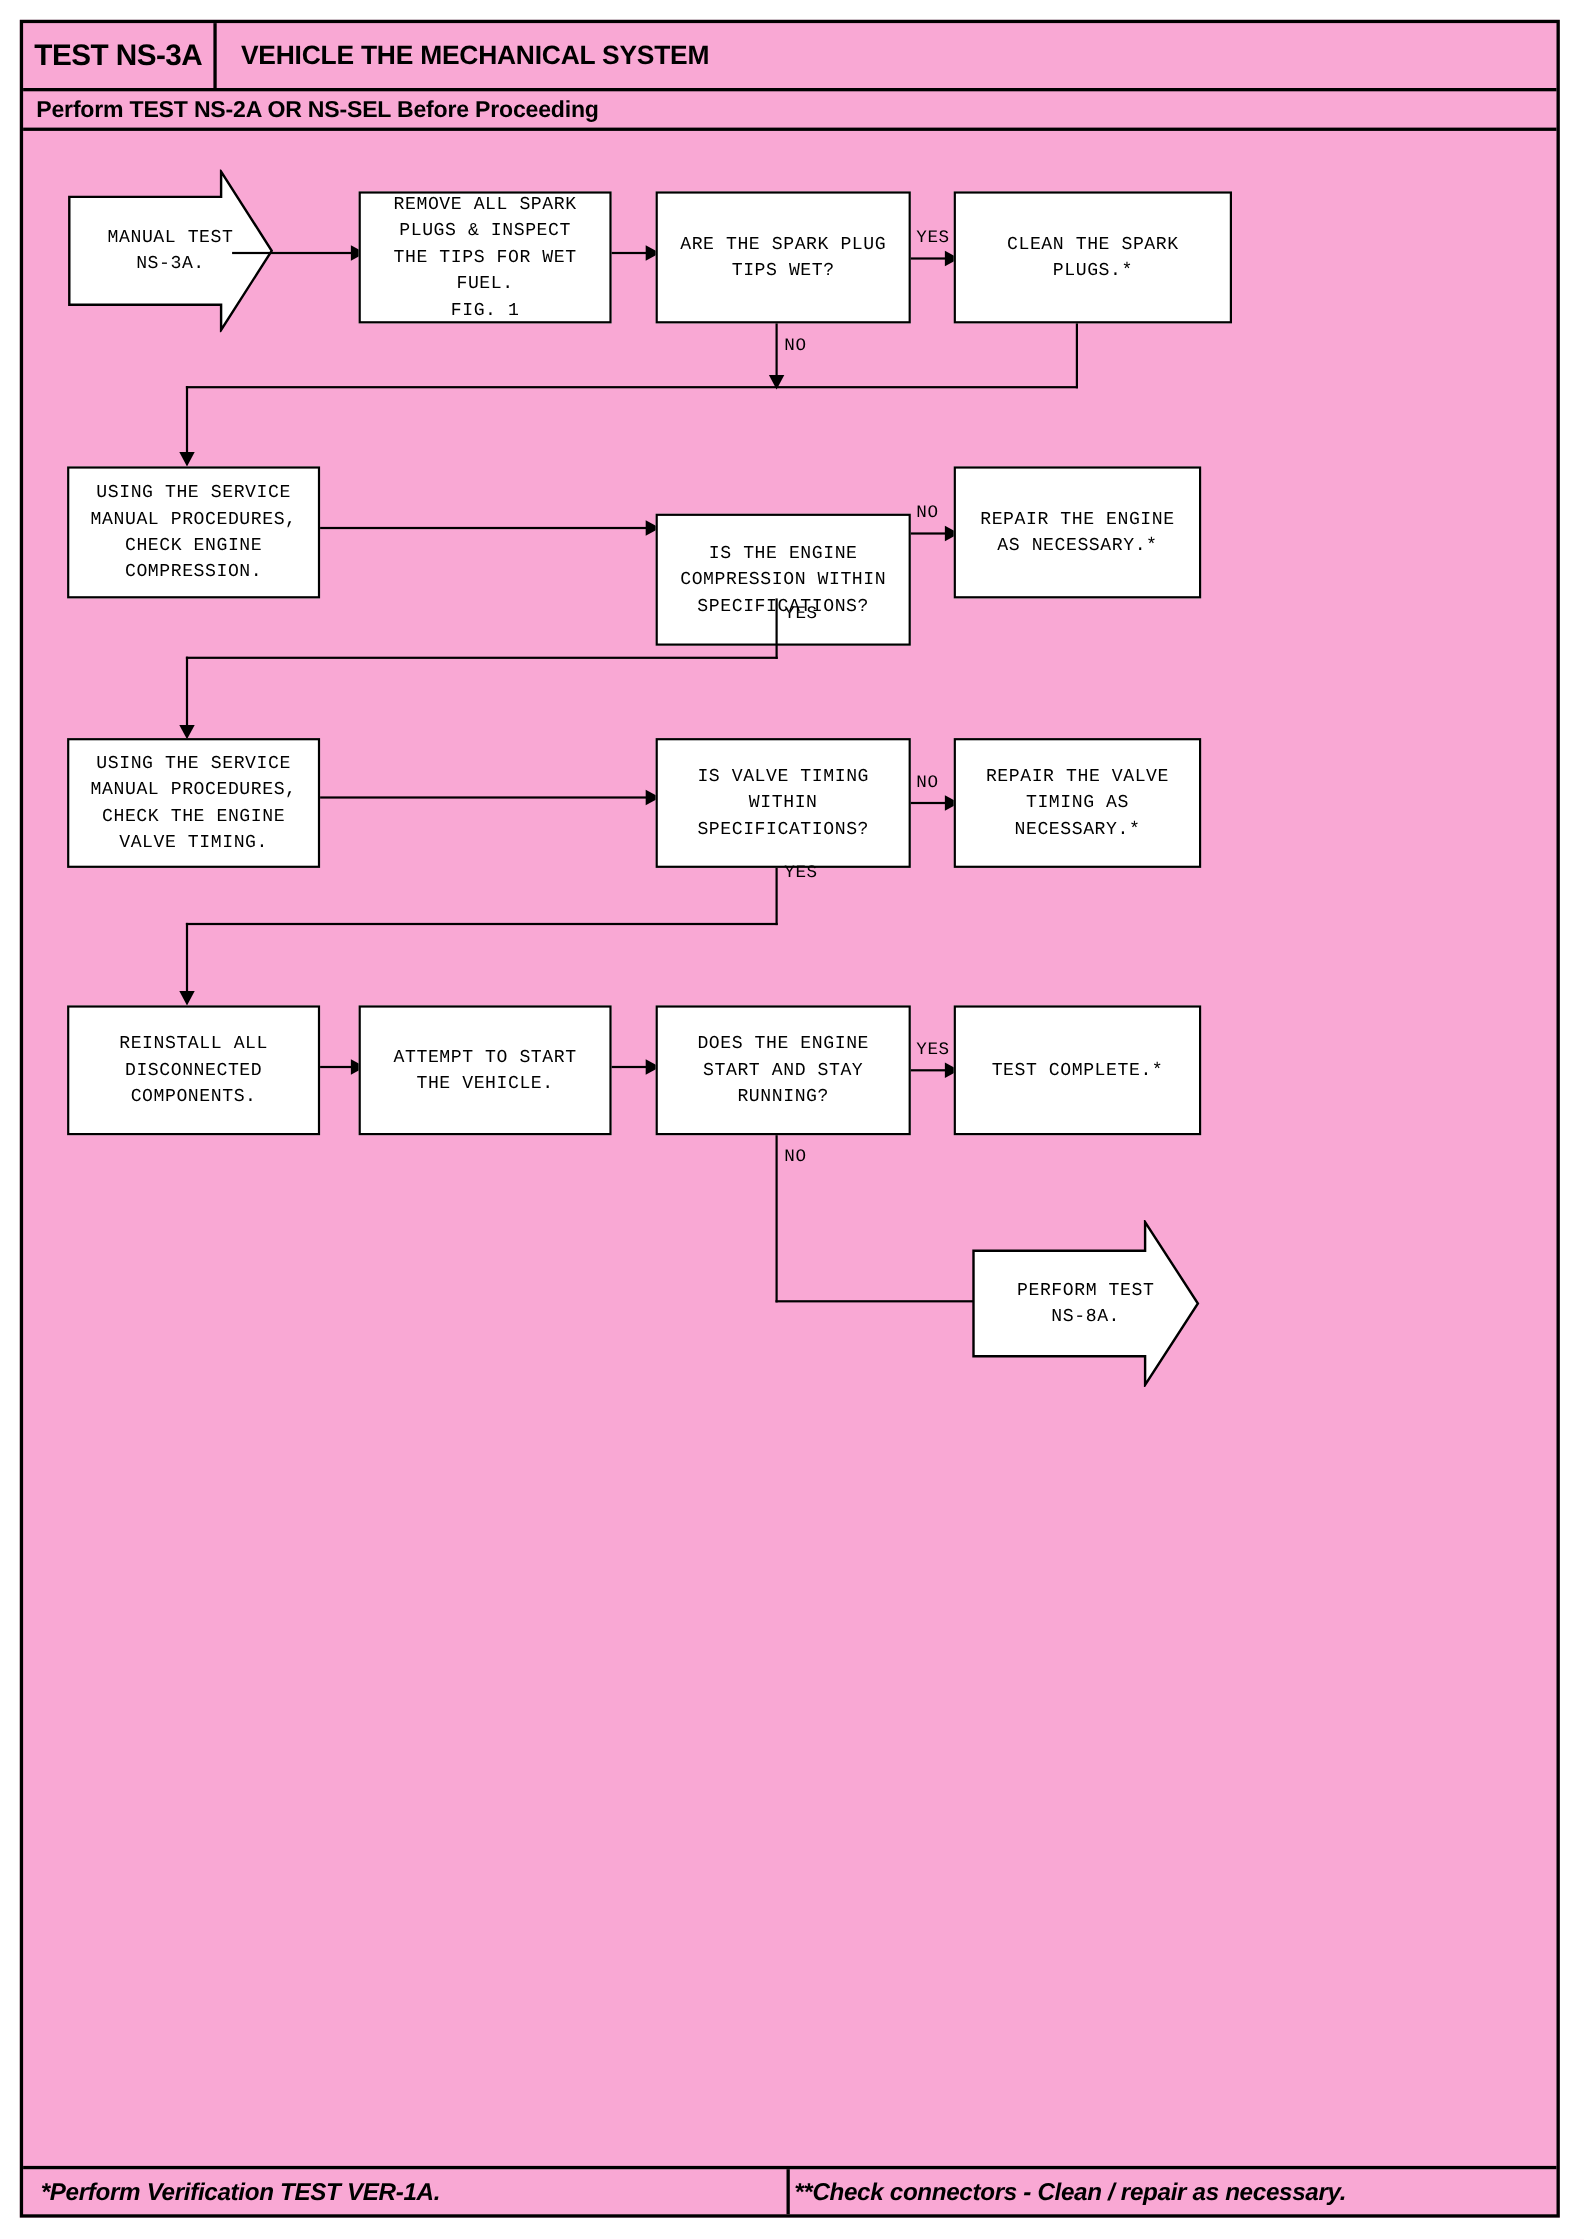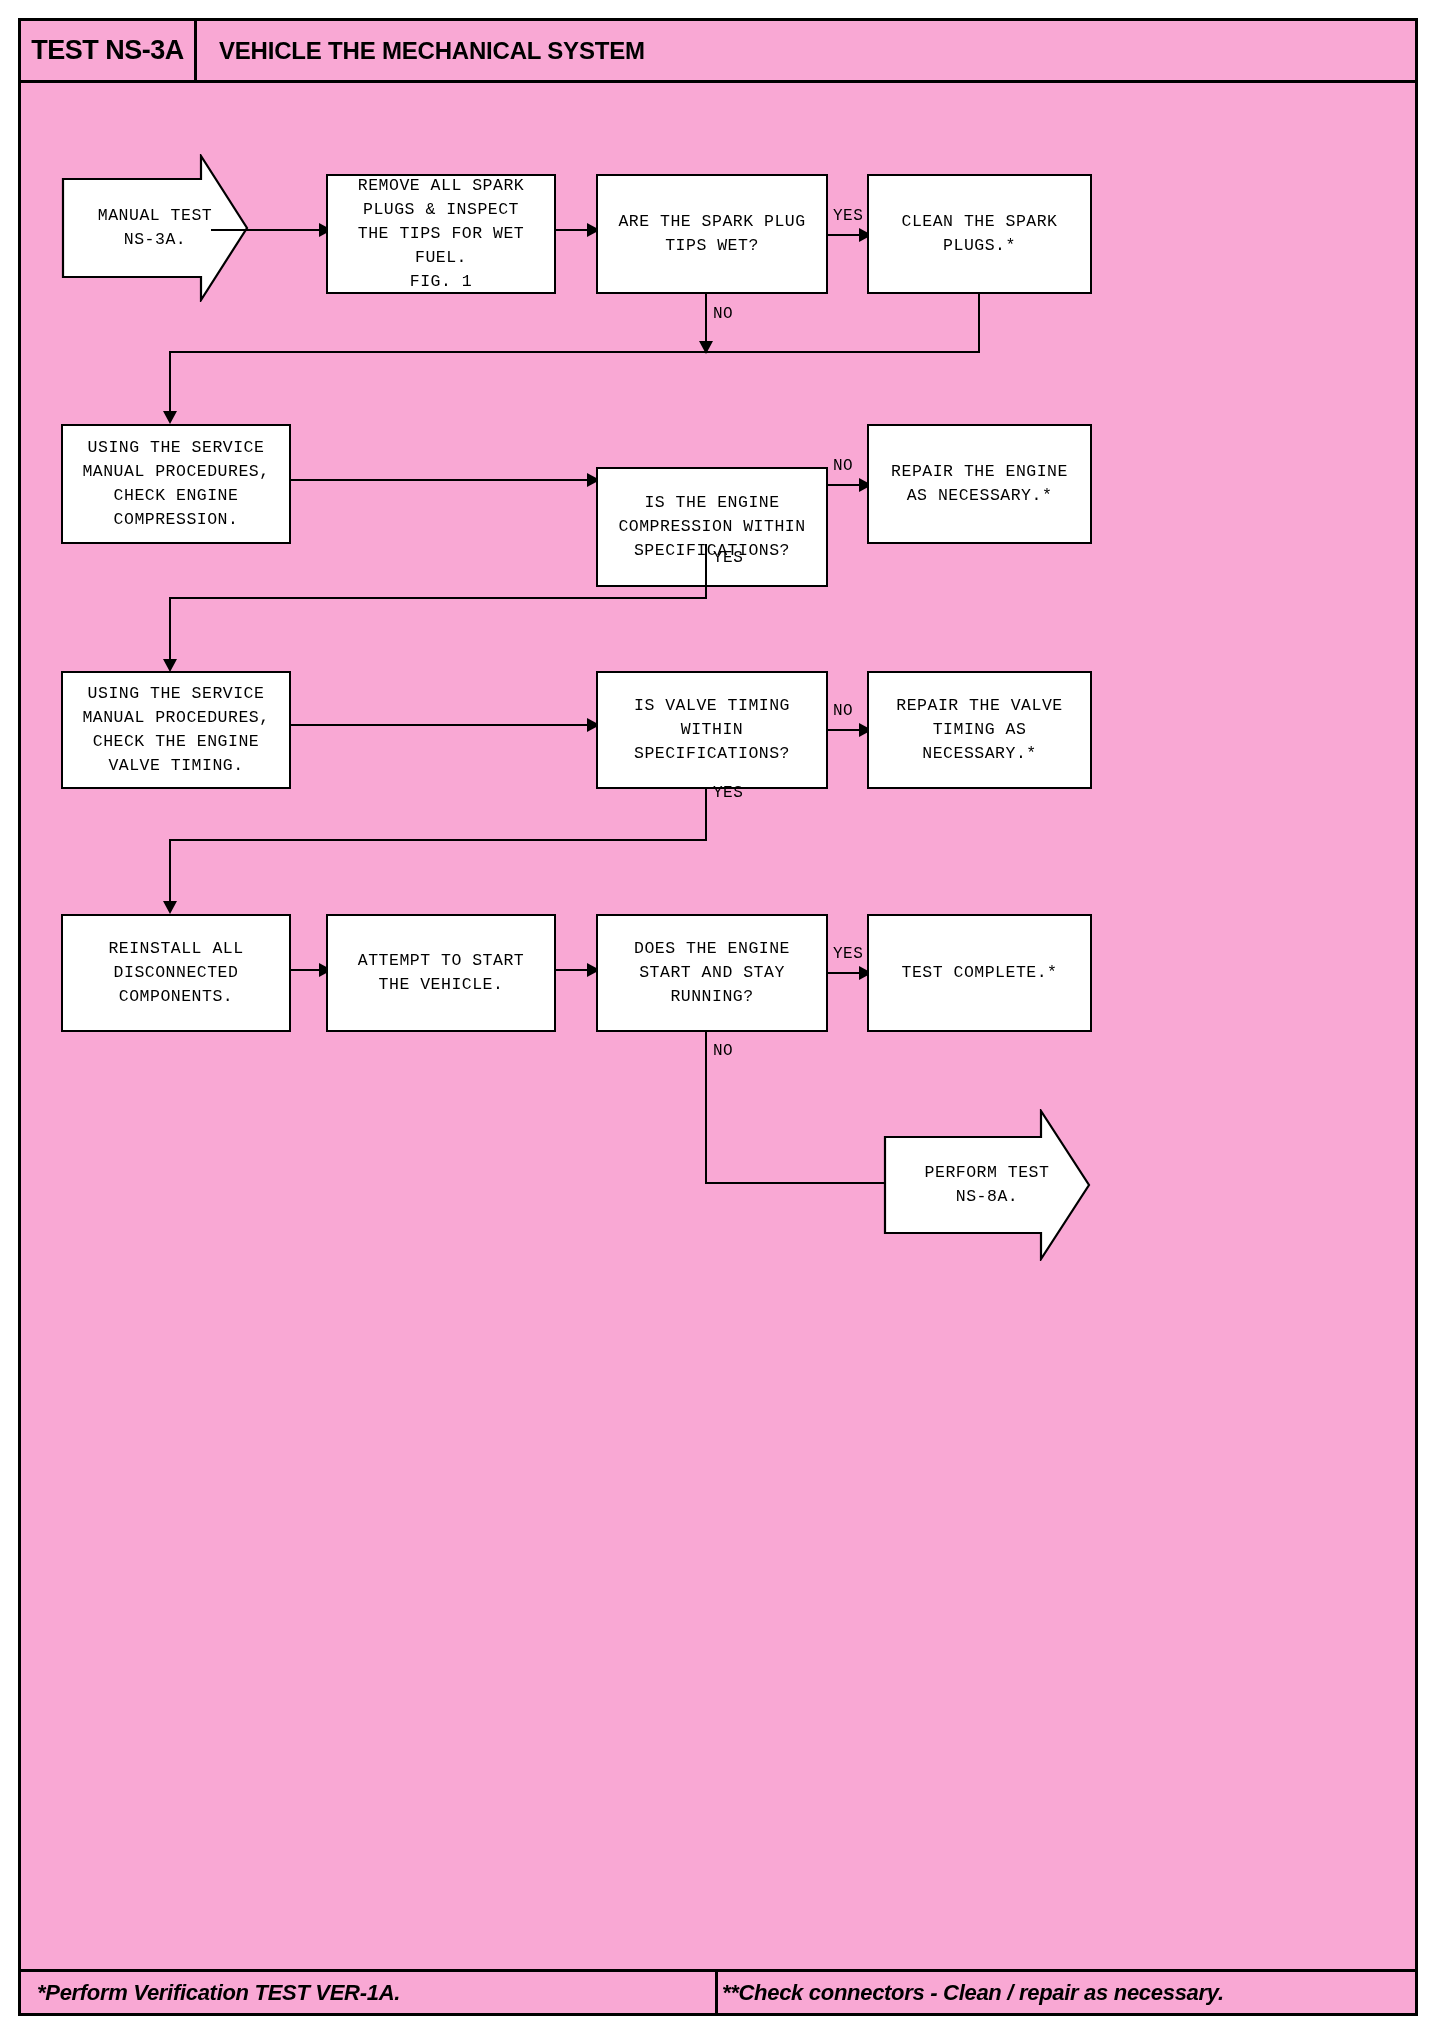--- a/index.html
+++ b/index.html
@@ -105,20 +105,23 @@
 
   <div class="hdr">
     <div class="hdr-code">
       <span>TEST NS-3A</span>
     </div>
     <div class="hdr-title">
       <span>VEHICLE THE MECHANICAL SYSTEM</span>
     </div>
   </div>
 
+  <div class="subhdr">
+    <span>Perform TEST NS-2A OR NS-SEL Before Proceeding</span>
+  </div>
 
   <div class="canvas">
 
     <div class="pent start" style="left:40px; top:35px; width:188px; height:148px;">
       <svg width="188" height="148" viewBox="0 0 188 148">
         <path d="M2,25 L140,25 L140,2 L186,74 L140,146 L140,123 L2,123 Z" fill="#fff" stroke="#000" stroke-width="2.2" stroke-linejoin="miter"></path>
       </svg>
       <div class="txt">MANUAL TEST
 NS-3A.</div>
     </div>
@@ -139,21 +142,21 @@
 
     <div class="node" style="left:575px; top:55px; width:232px; height:120px;">
       <div class="txt">ARE THE SPARK PLUG
 TIPS WET?</div>
     </div>
 
     <div class="lbl" style="left:812px; top:88px;">YES</div>
     <div class="ln lnh" style="left:807px; top:115px; width:37px;"></div>
     <div class="ah ah-r" style="left:838px; top:109px;"></div>
 
-    <div class="node" style="left:846px; top:55px; width:225px; height:120px;">
+    <div class="node" style="left:846px; top:55px; width:253px; height:120px;">
       <div class="txt">CLEAN THE SPARK
 PLUGS.*</div>
     </div>
 
     <div class="ln lnv" style="left:684px; top:175px; height:57px;"></div>
     <div class="lbl" style="left:692px; top:186px;">NO</div>
     <div class="ah ah-d" style="left:678px; top:222px;"></div>
 
     <div class="ln lnv" style="left:957px; top:175px; height:59px;"></div>
 

